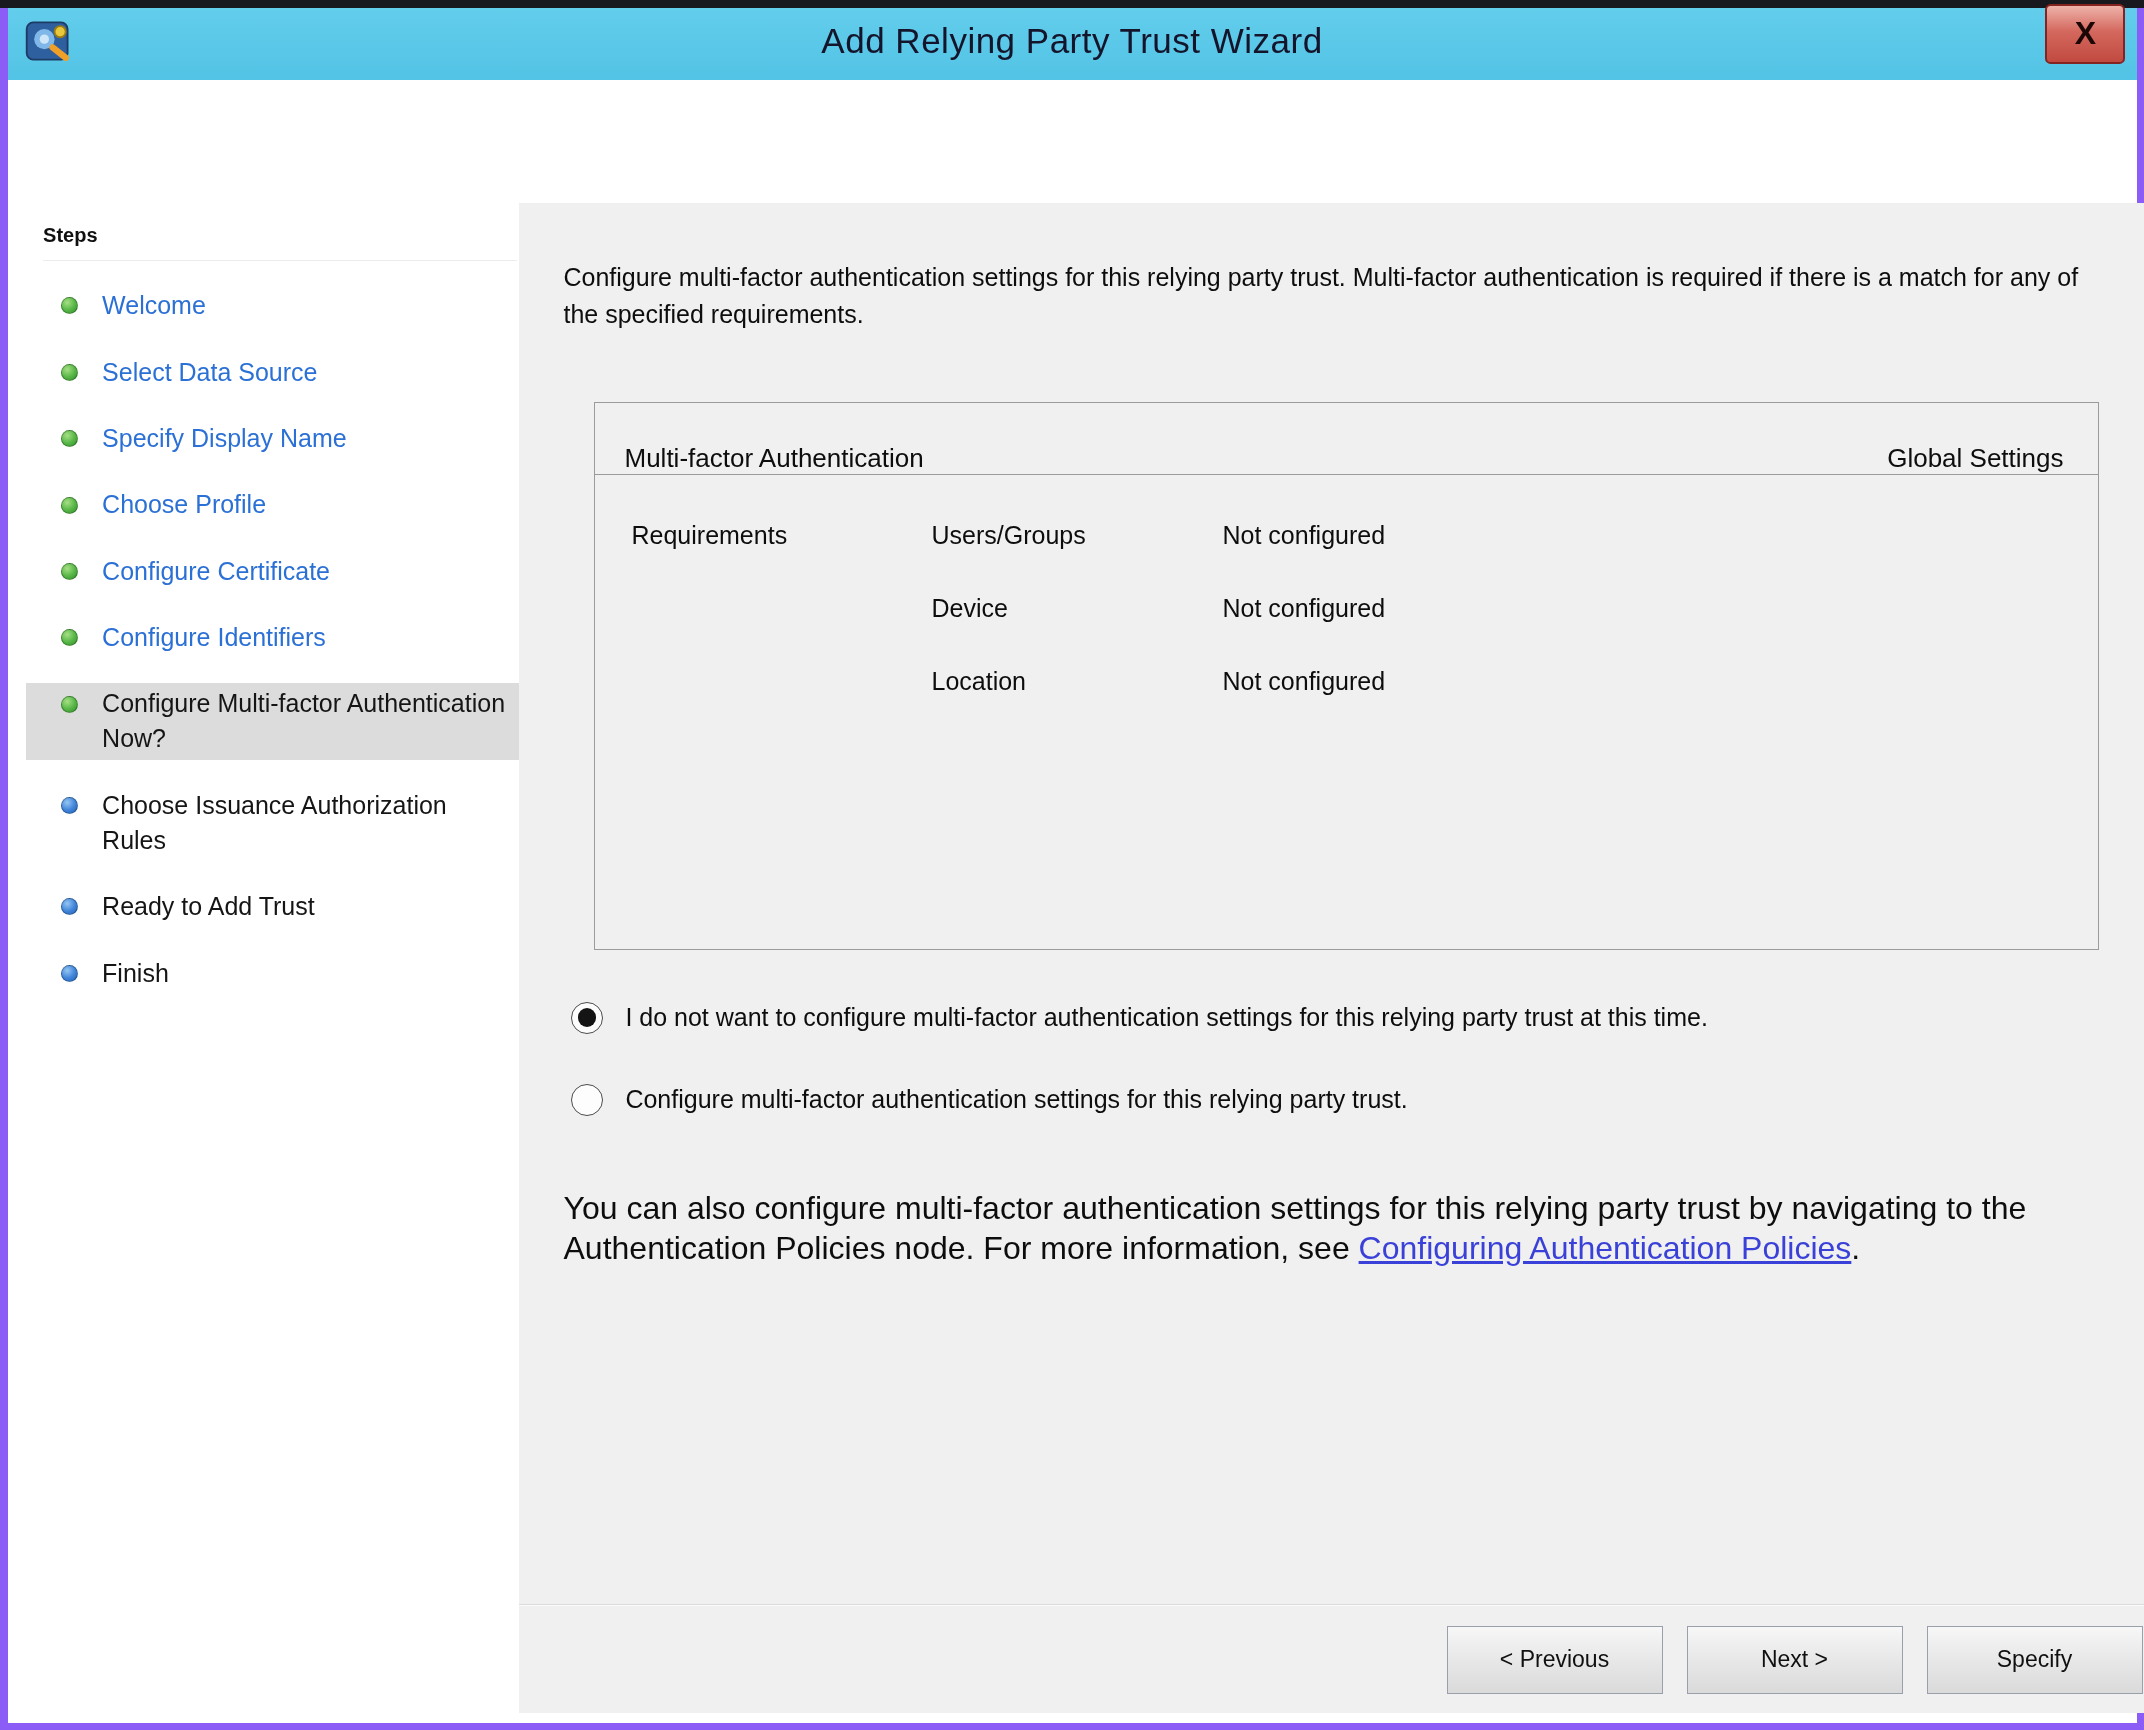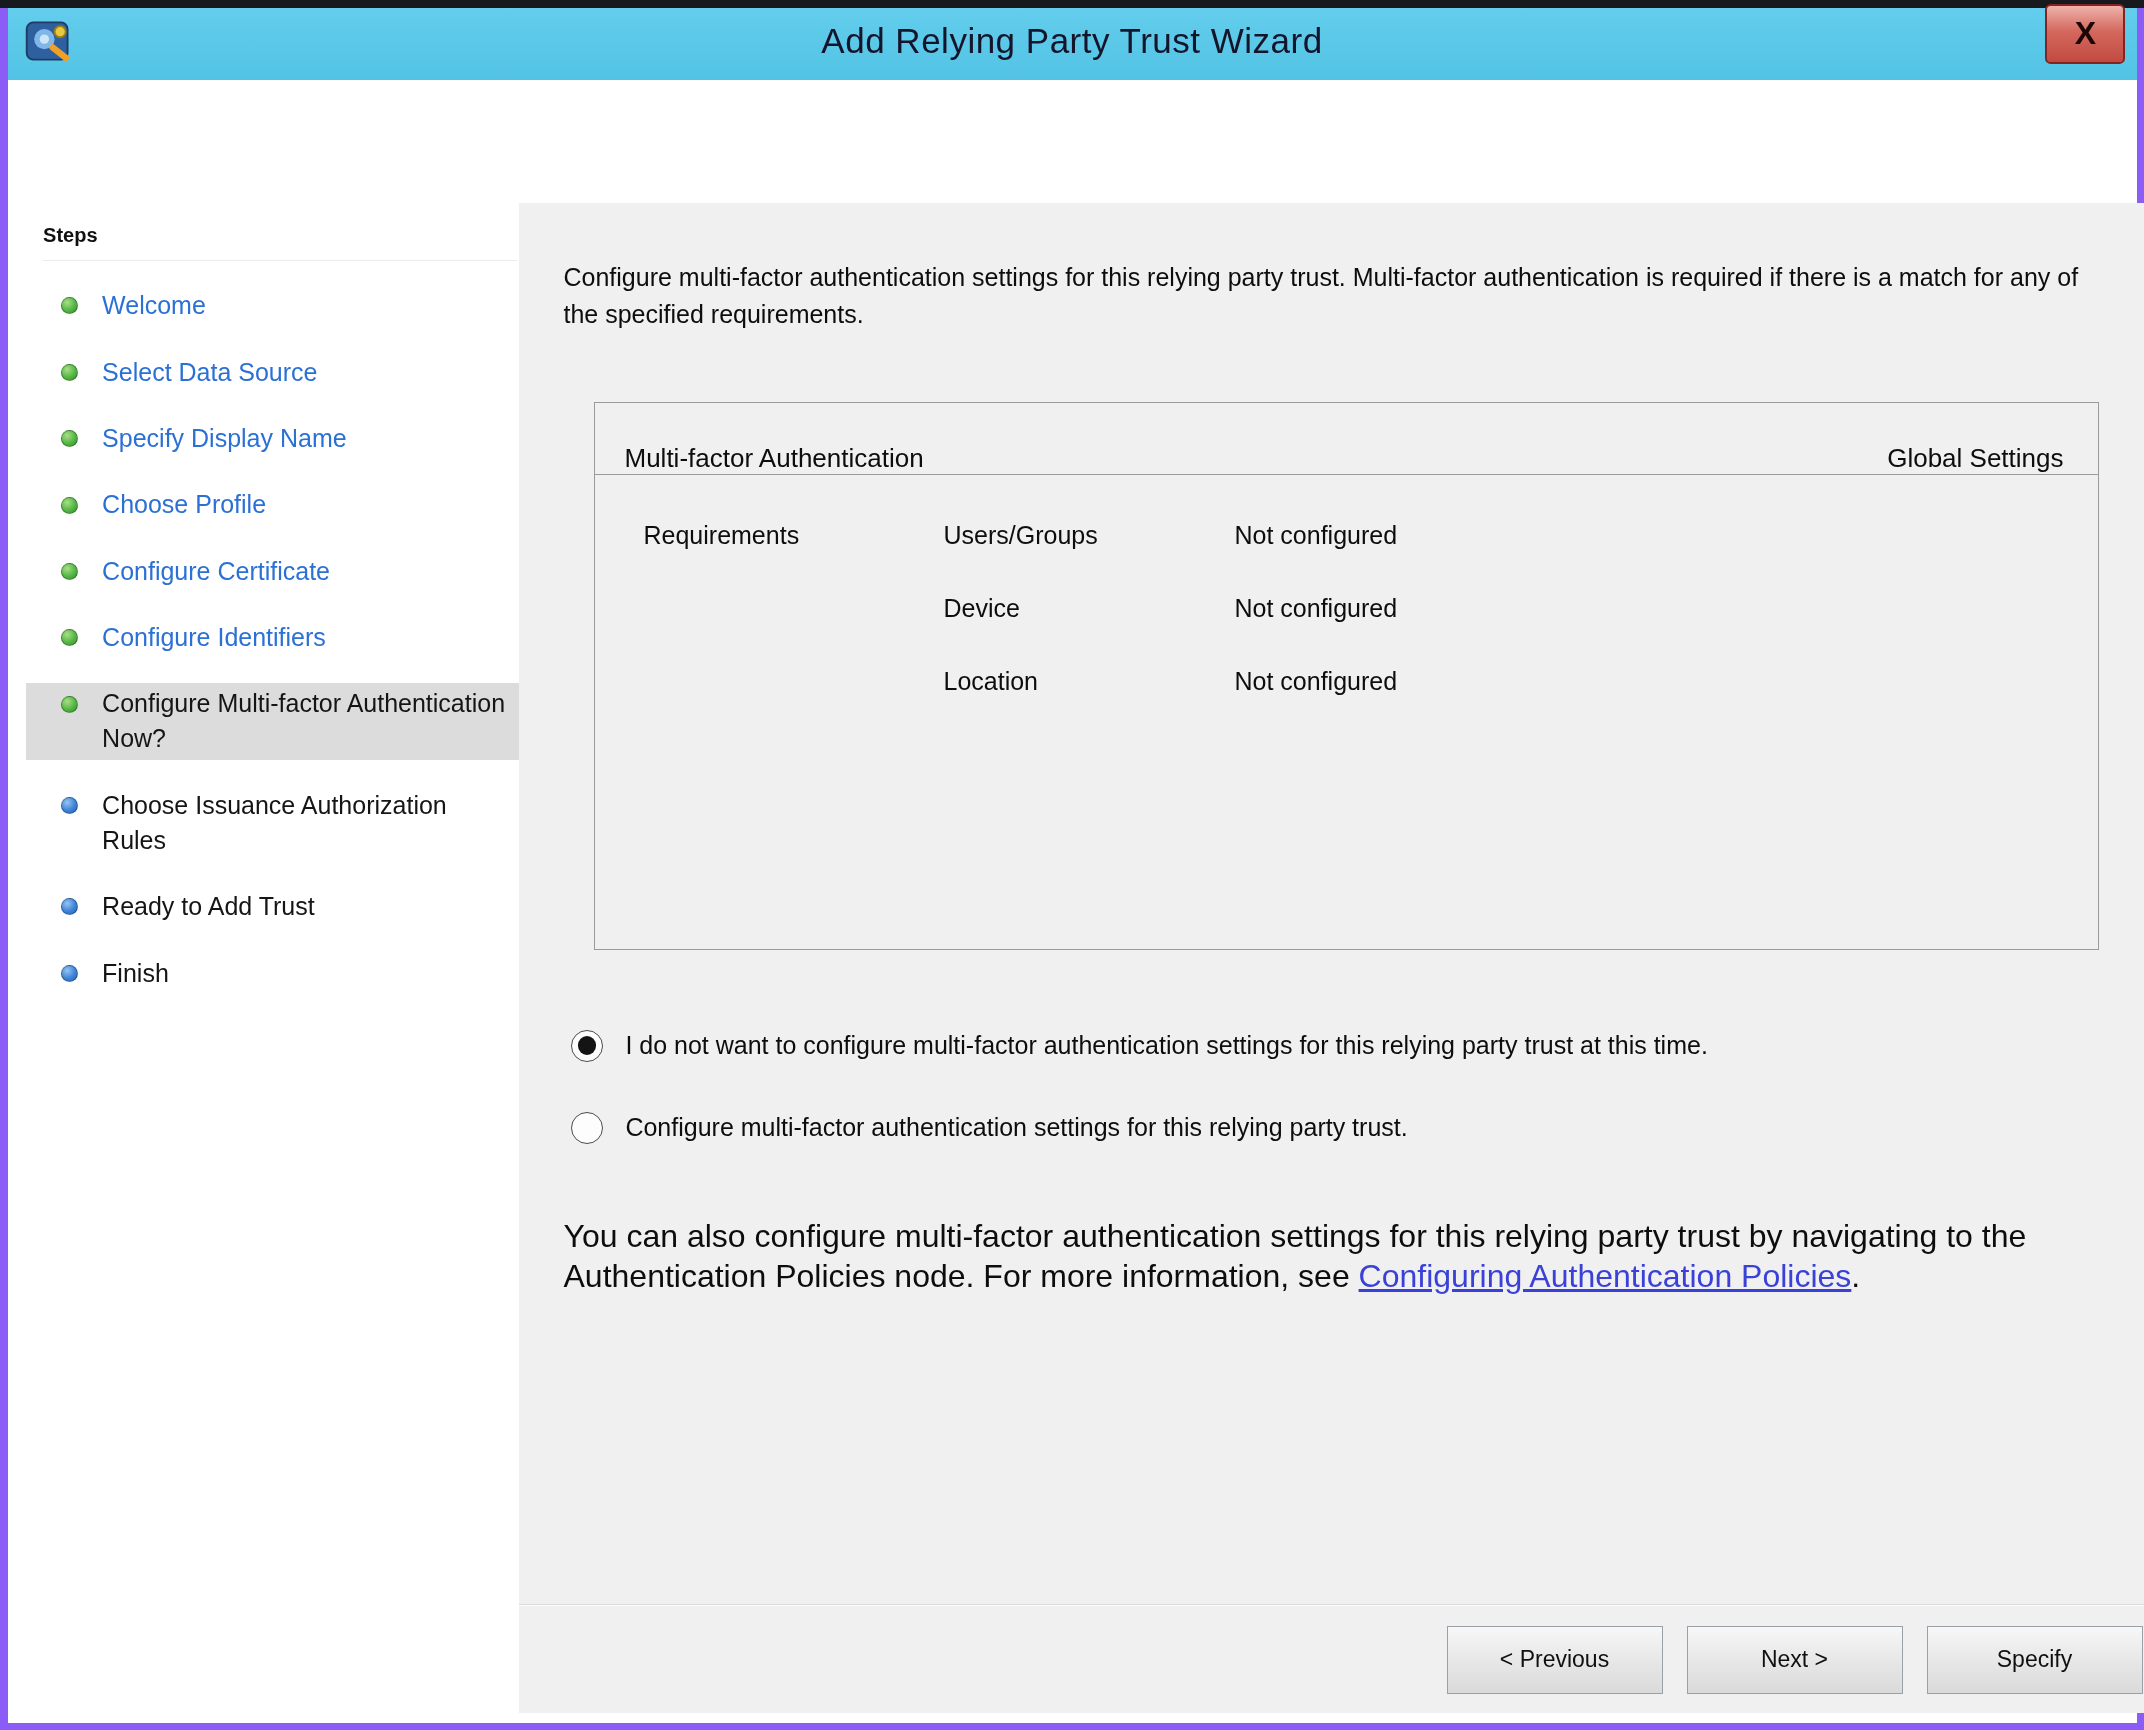--- a/index.html
+++ b/index.html
@@ -63,26 +63,26 @@
   .groupbox{
     margin-top:69px;margin-left:30px;width:1505px;height:548px;
     border:1.9px solid #9b9b9b;box-sizing:border-box;
   }
   .groupbox-header{
     display:flex;justify-content:space-between;align-items:flex-end;
     height:71px;padding:0 34px 0 30px;border-bottom:1.9px solid #9b9b9b;
     font-size:26px;color:#0d0d0d;gap:19px;
   }
   .groupbox-body{
-    padding:43px 0 0 49px;display:grid;
+    padding:43px 0 0 37px;display:grid;
     grid-template-columns:300px 291px 1fr;row-gap:39px;
     font-size:25px;color:#0d0d0d;line-height:34px;
   }
   .radio-row{display:flex;align-items:center;gap:22.4px;margin-left:7.5px;}
-  .radio-row.first{margin-top:78px;}
+  .radio-row.first{margin-top:50px;}
   .radio-row.second{margin-top:47px;}
   .radio{
     width:32px;height:32px;border:1.9px solid #4c4c4c;border-radius:50%;
     background:#fdfdfd;box-sizing:border-box;position:relative;flex-shrink:0;
   }
   .radio-row.checked .radio::after{
     content:"";position:absolute;inset:5.6px;border-radius:50%;background:#141414;
   }
   .radio-label{font-size:25px;color:#0d0d0d;line-height:35px;}
   .footnote{margin-top:71px;font-size:32px;line-height:40px;color:#0d0d0d;width:1575px;}

